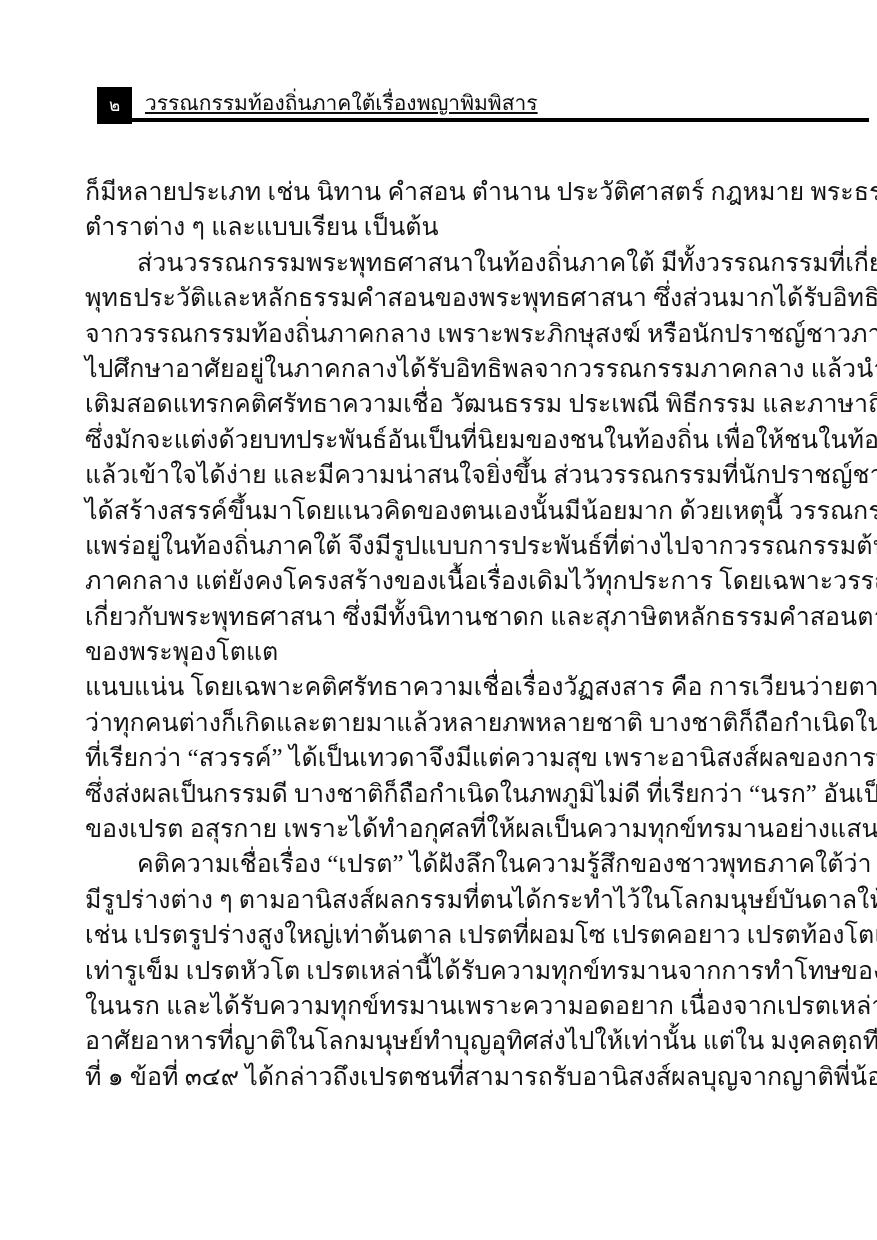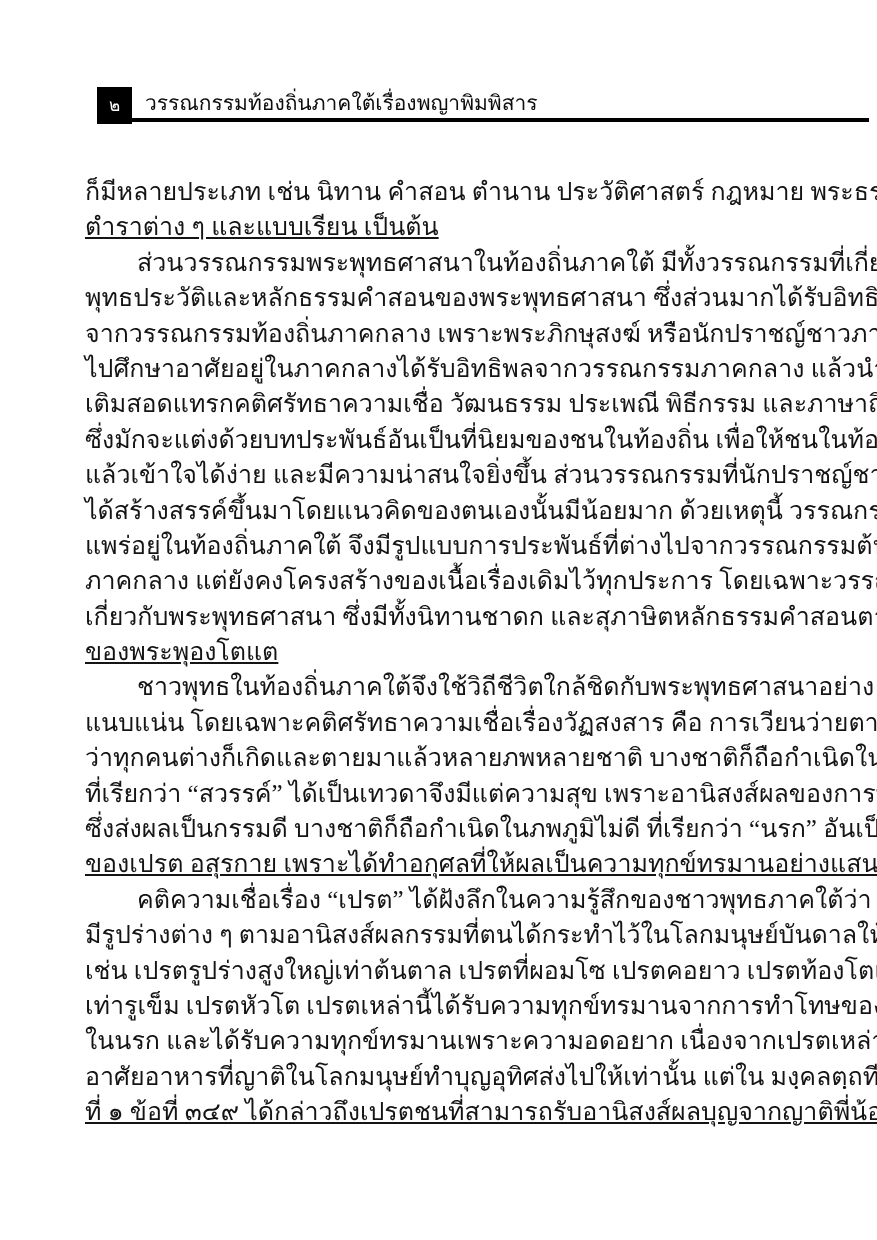--- a/index.html
+++ b/index.html
@@ -37,40 +37,40 @@
   }
   .running-title {
     position: absolute;
     left: 145px;
     top: 88px;
     height: 30px;
     line-height: 30px;
     font-size: 21px;
     color: #0d0d0d;
     white-space: nowrap;
+    text-decoration: underline;
   }
   
   .body-text {
     position: absolute;
     left: 85px;
     top: 174px;
     width: 690px;
     font-size: 25px;
     color: #141414;
   }
   .line {
     height: 35.4px;
     line-height: 35.4px;
     white-space: nowrap;
     text-align: justify;
     text-align-last: justify;
   }
   .line.end {
     text-align-last: left;
-    text-decoration: underline;
   }
   .line.indent {
     padding-left: 52px;
   }
 </style>
 </head>
 <body>
 
 <div class="page">
 
@@ -91,21 +91,20 @@
     <div class="line">ไปศึกษาอาศัยอยู่ในภาคกลางได้รับอิทธิพลจากวรรณกรรมภาคกลาง แล้วนำไปแต่ง</div>
     <div class="line">เติมสอดแทรกคติศรัทธาความเชื่อ วัฒนธรรม ประเพณี พิธีกรรม และภาษาถิ่นภาคใต้</div>
     <div class="line">ซึ่งมักจะแต่งด้วยบทประพันธ์อันเป็นที่นิยมของชนในท้องถิ่น เพื่อให้ชนในท้องถิ่นฟัง</div>
     <div class="line">แล้วเข้าใจได้ง่าย และมีความน่าสนใจยิ่งขึ้น ส่วนวรรณกรรมที่นักปราชญ์ชาวภาคใต้</div>
     <div class="line">ได้สร้างสรรค์ขึ้นมาโดยแนวคิดของตนเองนั้นมีน้อยมาก ด้วยเหตุนี้ วรรณกรรมที่เผย</div>
     <div class="line">แพร่อยู่ในท้องถิ่นภาคใต้ จึงมีรูปแบบการประพันธ์ที่ต่างไปจากวรรณกรรมต้นฉบับของ</div>
     <div class="line">ภาคกลาง แต่ยังคงโครงสร้างของเนื้อเรื่องเดิมไว้ทุกประการ โดยเฉพาะวรรณกรรม</div>
     <div class="line">เกี่ยวกับพระพุทธศาสนา ซึ่งมีทั้งนิทานชาดก และสุภาษิตหลักธรรมคำสอนตามหลัก</div>
     <div class="line end">ของพระพุองโตแต</div>
 
-    <div class="line indent">ชาวพุทธในท้องถิ่นภาคใต้จึงใช้วิถีชีวิตใกล้ชิดกับพระพุทธศาสนาอย่าง</div>
     <div class="line">แนบแน่น โดยเฉพาะคติศรัทธาความเชื่อเรื่องวัฏสงสาร คือ การเวียนว่ายตายเกิด ที่เชื่อ</div>
     <div class="line">ว่าทุกคนต่างก็เกิดและตายมาแล้วหลายภพหลายชาติ บางชาติก็ถือกำเนิดในภพภูมิดี</div>
     <div class="line">ที่เรียกว่า “สวรรค์” ได้เป็นเทวดาจึงมีแต่ความสุข เพราะอานิสงส์ผลของการทำกุศล</div>
     <div class="line">ซึ่งส่งผลเป็นกรรมดี บางชาติก็ถือกำเนิดในภพภูมิไม่ดี ที่เรียกว่า “นรก” อันเป็นถิ่นกำเนิด</div>
     <div class="line end">ของเปรต อสุรกาย เพราะได้ทำอกุศลที่ให้ผลเป็นความทุกข์ทรมานอย่างแสนสาหัส</div>
 
     <div class="line indent">คติความเชื่อเรื่อง “เปรต” ได้ฝังลึกในความรู้สึกของชาวพุทธภาคใต้ว่า เปรต</div>
     <div class="line">มีรูปร่างต่าง ๆ ตามอานิสงส์ผลกรรมที่ตนได้กระทำไว้ในโลกมนุษย์บันดาลให้เป็นไป</div>
     <div class="line">เช่น เปรตรูปร่างสูงใหญ่เท่าต้นตาล เปรตที่ผอมโซ เปรตคอยาว เปรตท้องโตแต่ปาก</div>
     <div class="line">เท่ารูเข็ม เปรตหัวโต เปรตเหล่านี้ได้รับความทุกข์ทรมานจากการทำโทษของยมบาล</div>

